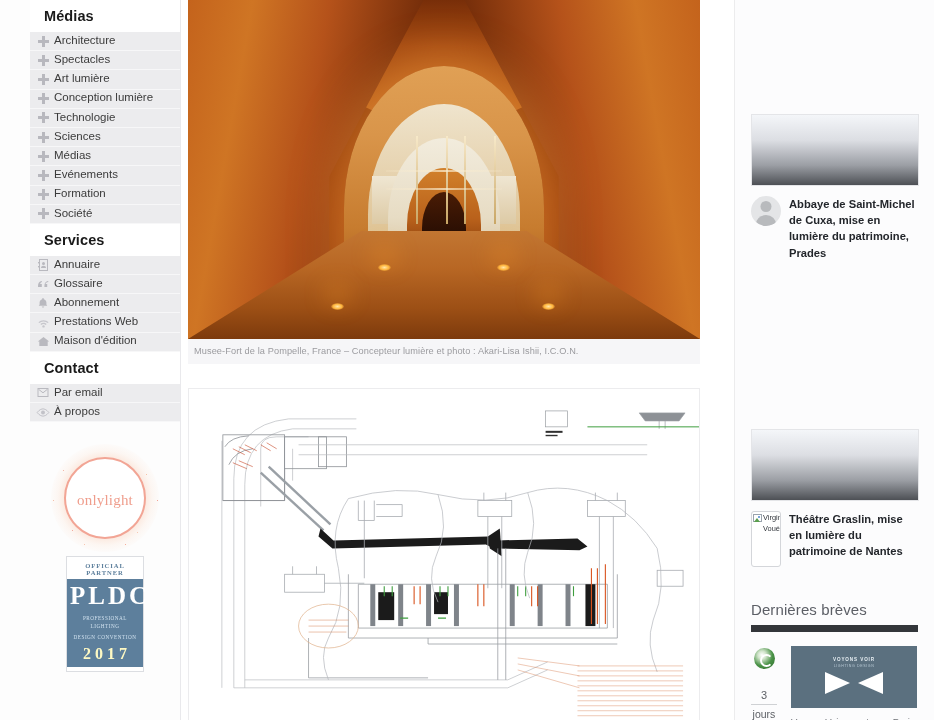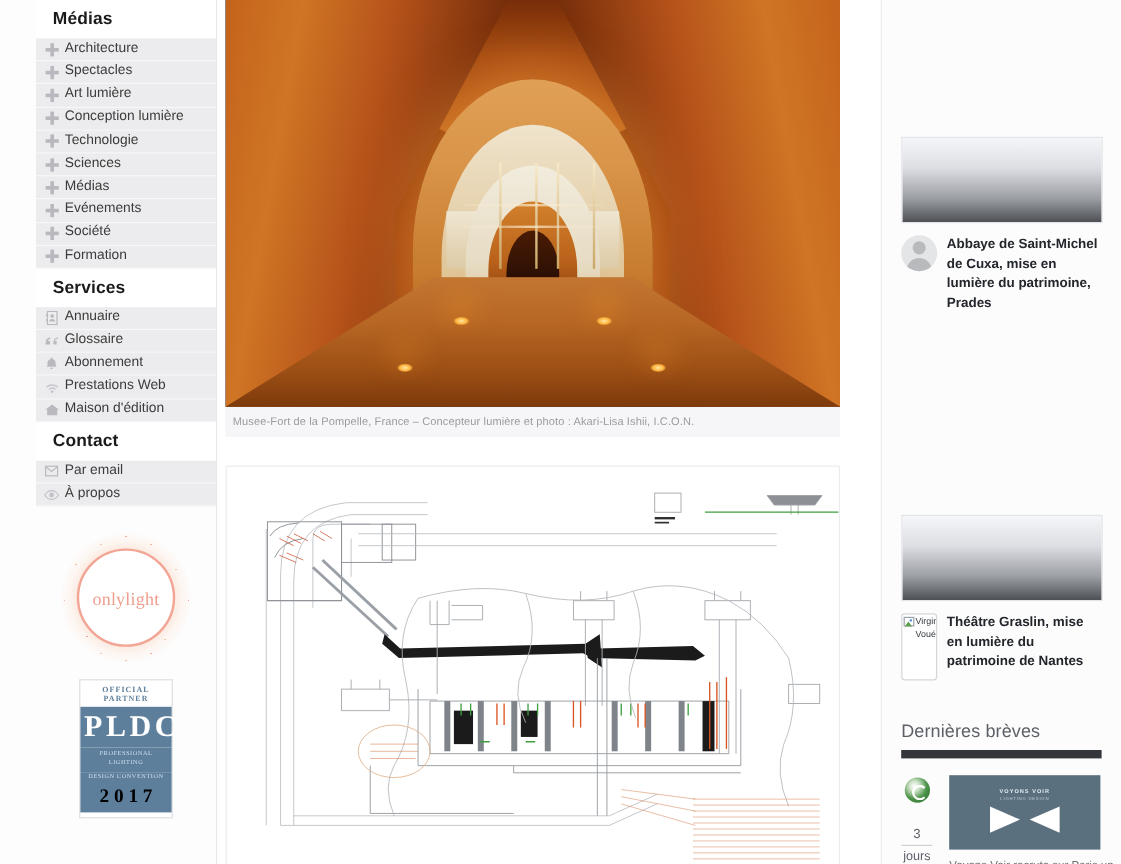--- a/index.html
+++ b/index.html
@@ -81,42 +81,42 @@
       radial-gradient(1.1px 1.1px at 50% 95%, #f4b8a0 50%, transparent 51%),
       radial-gradient(1.1px 1.1px at 6% 52%, #f6bfa8 50%, transparent 51%),
       radial-gradient(1.1px 1.1px at 95% 52%, #f3a295 50%, transparent 51%),
       radial-gradient(1px 1px at 32% 12%, #f7c3ad 50%, transparent 51%),
       radial-gradient(1px 1px at 68% 12%, #f6b09e 50%, transparent 51%),
       radial-gradient(1px 1px at 32% 90%, #f7c6b0 50%, transparent 51%),
       radial-gradient(1px 1px at 68% 90%, #f5ad9c 50%, transparent 51%);
   }
 
   .pldc {
-    width: 78px; margin: 14px auto 0;
+    width: 78px; margin: 4px auto 0;
     border: 1px solid #dcdee2;
     background:#fff;
     text-align:center;
     padding-bottom: 4px;
   }
   .pldc-top {
     font-size: 6.6px; letter-spacing: .9px; color:#5d7f9c;
     padding: 5px 0 3px; font-weight:bold;
   }
   .pldc-mid {
     background:#5d7f9c; color:#fff;
     font-size: 25px; font-weight:bold; letter-spacing: 3px;
     padding: 4px 0 5px 3px; line-height:1;
   }
   .pldc-sub {
     background:#5d7f9c; color:#cfe0ee;
     font-size: 5.2px; letter-spacing: .5px; line-height:1.5;
     padding: 2px 4px 3px;
   }
   .pldc-year {
-    background:#5d7f9c; color:#000000;
+    background:#5d7f9c; color:#fef9c3;
     font-size: 16px; font-weight:bold; letter-spacing: 4px;
     padding: 1px 0 5px 4px; line-height:1;
   }
 
   
   .center-col {
     position: absolute; left: 188px; top: 0; width: 512px;
   }
   .photo-card { width: 512px; background:#f6f6f8; }
   .photo {
@@ -335,27 +335,27 @@
         <li class="nav-item">
           <span class="nav-ico">
               <span class="plus-ico"></span>
             </span>
           <span class="nav-label">Evénements</span>
         </li>
         <li class="nav-item">
           <span class="nav-ico">
               <span class="plus-ico"></span>
             </span>
+          <span class="nav-label">Formation</span>
+        </li>
+        <li class="nav-item">
+          <span class="nav-ico">
+              <span class="plus-ico"></span>
+            </span>
           <span class="nav-label">Société</span>
-        </li>
-        <li class="nav-item">
-          <span class="nav-ico">
-              <span class="plus-ico"></span>
-            </span>
-          <span class="nav-label">Formation</span>
         </li>
       </ul>
     </div>
 
     <div class="nav-block">
       <div class="nav-head">Services</div>
       <ul class="nav-list">
         <li class="nav-item">
           <span class="nav-ico">
             <svg width="11" height="12" viewBox="0 0 11 12">

